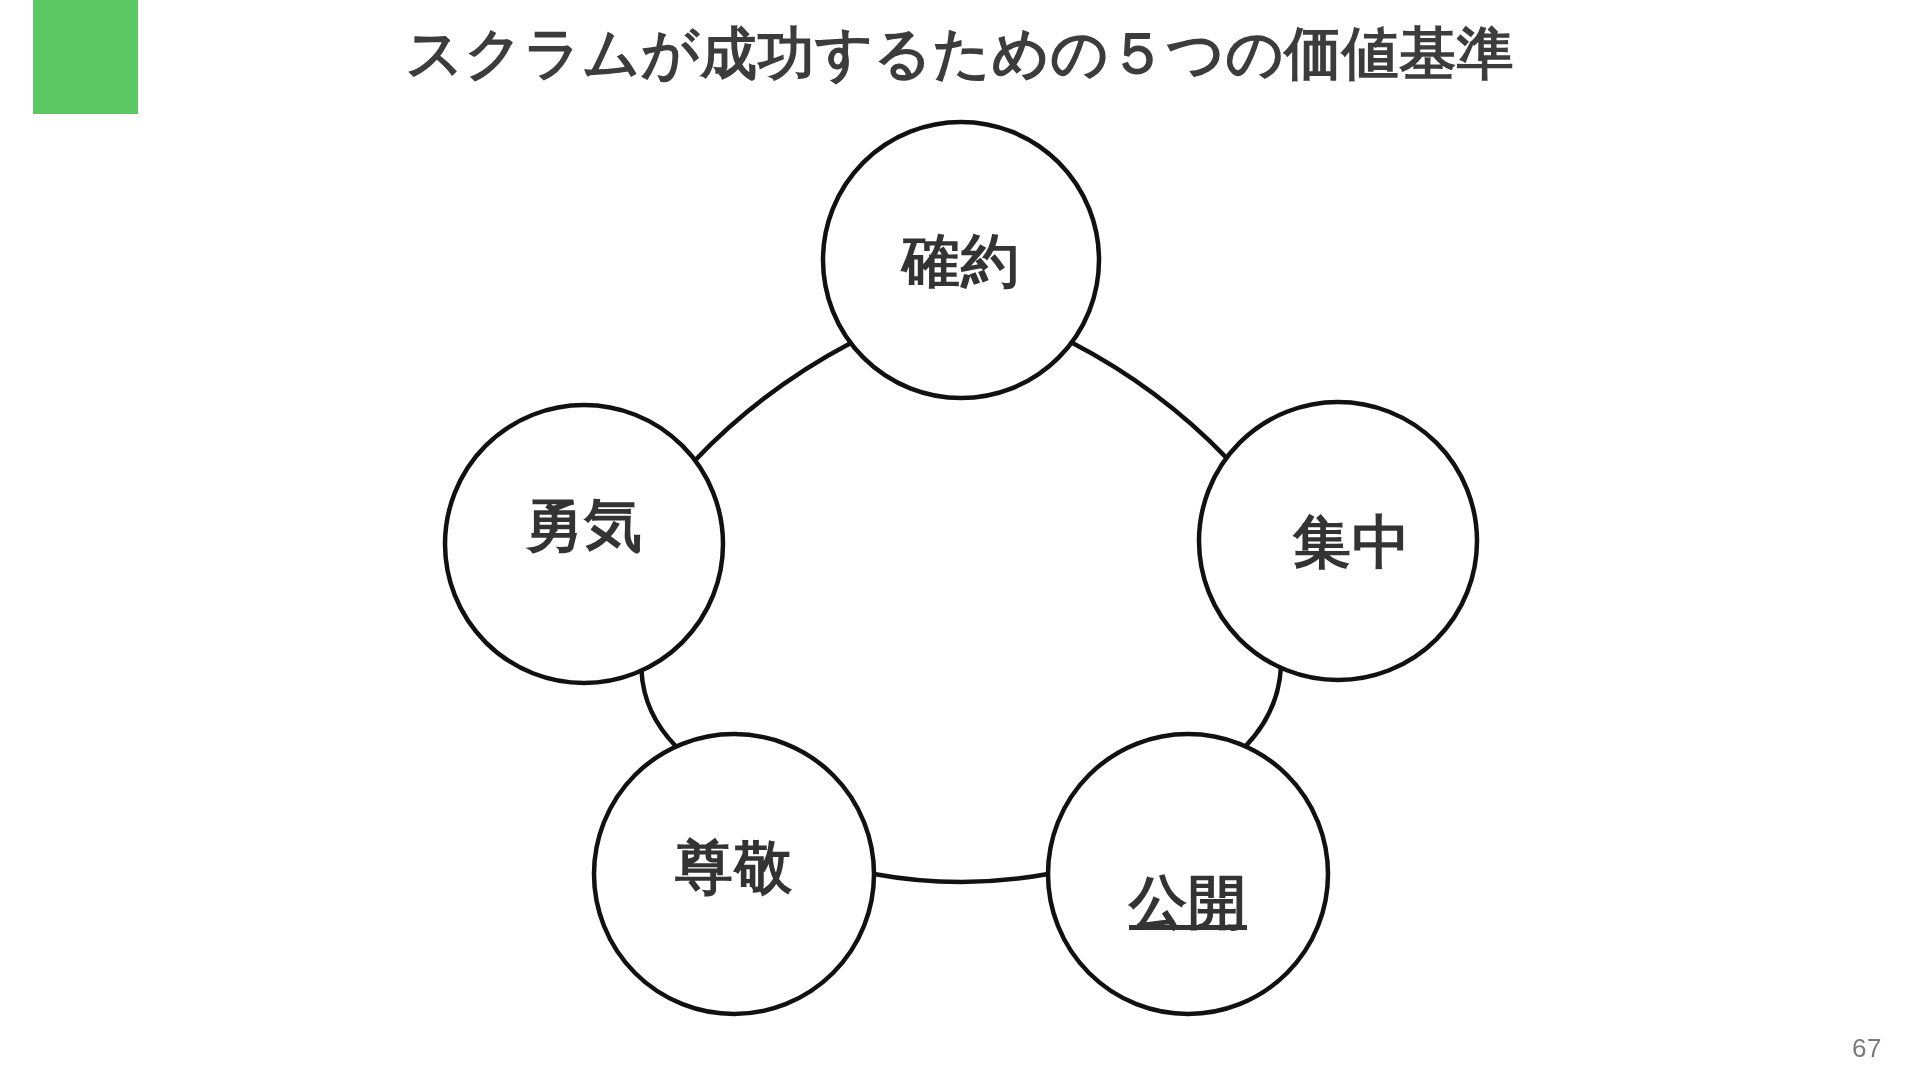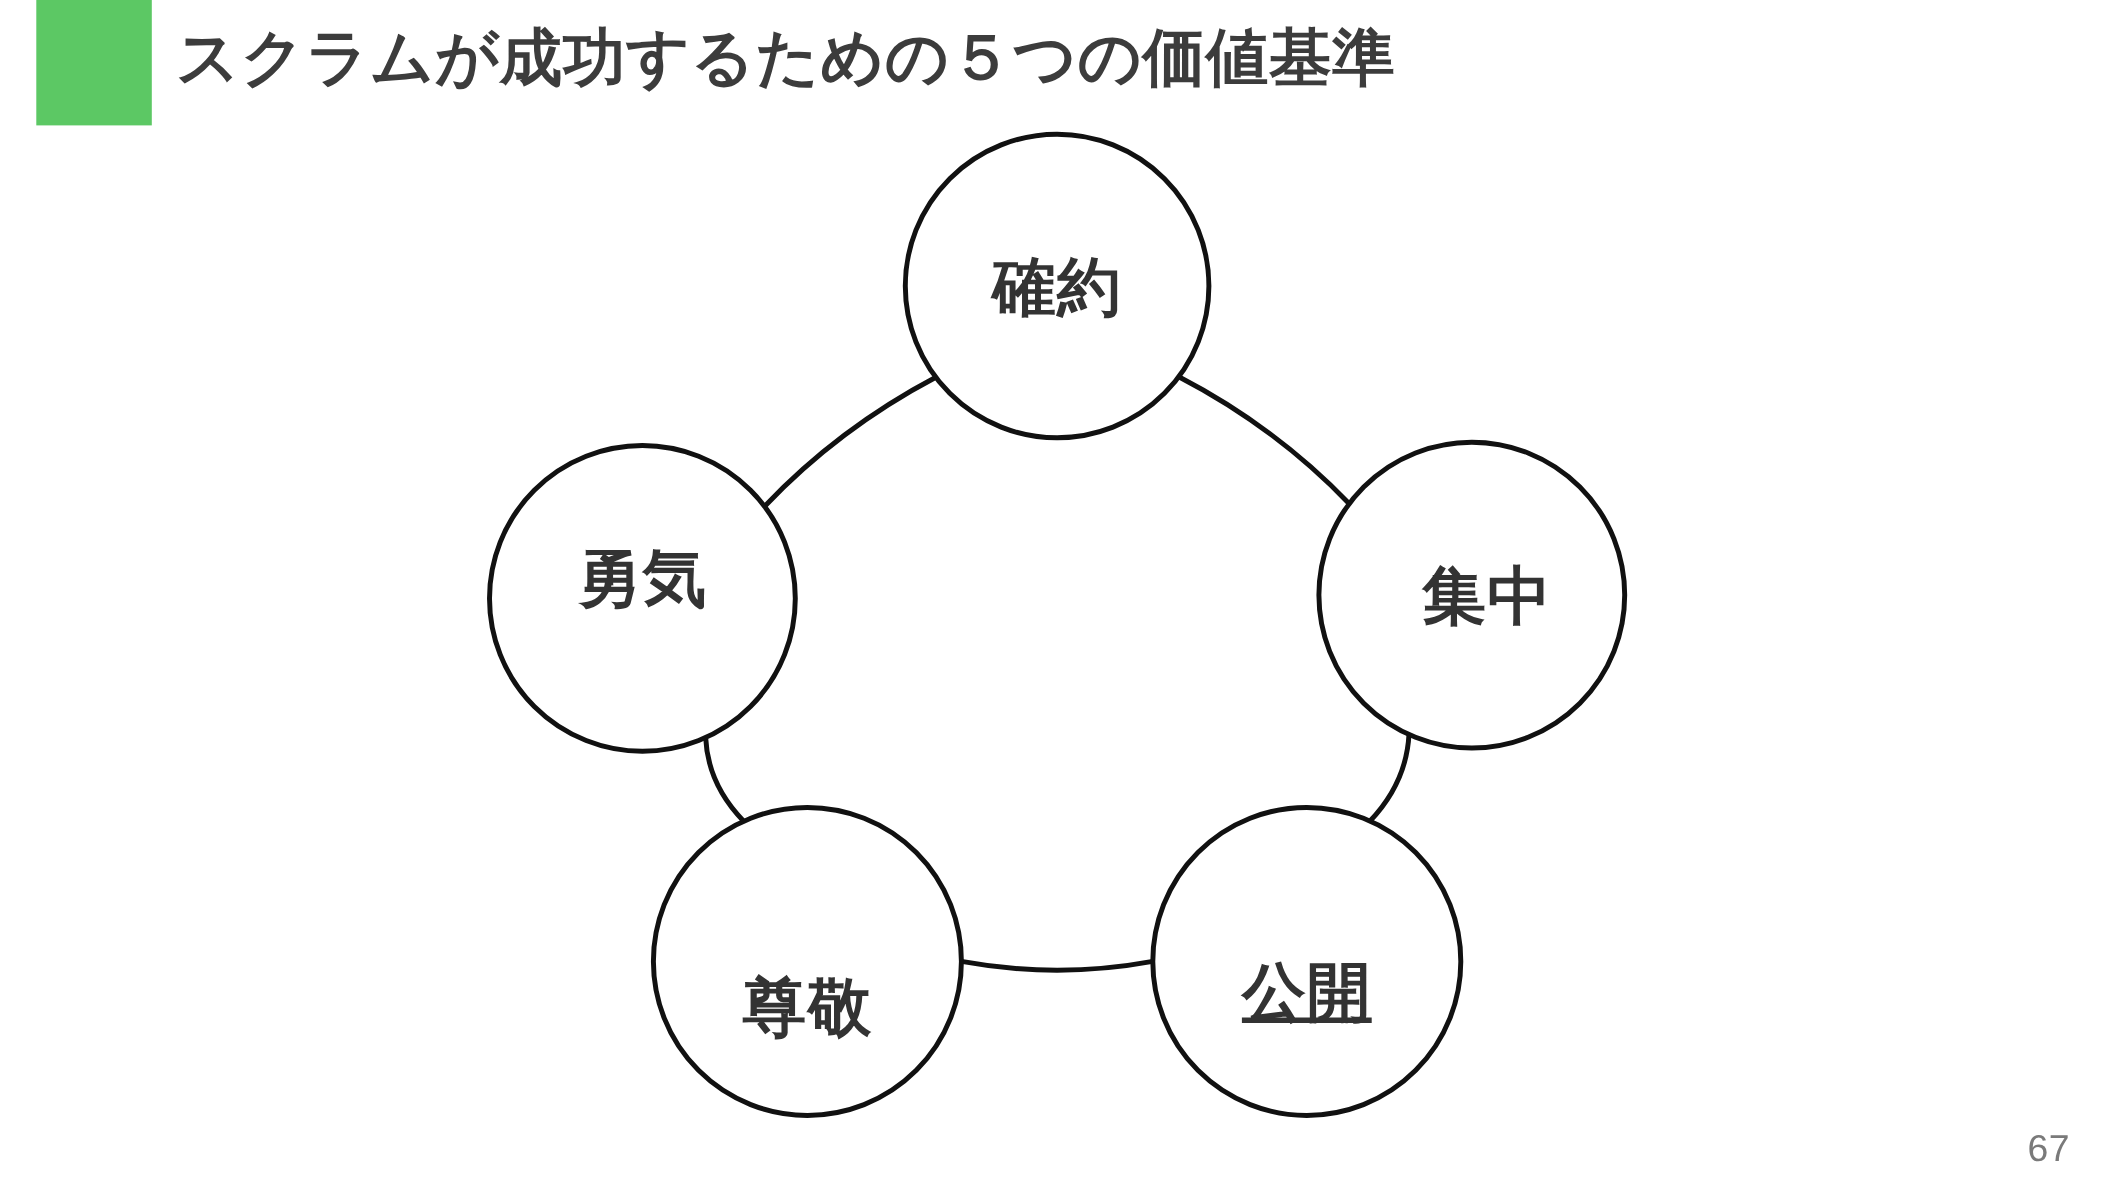--- a/index.html
+++ b/index.html
@@ -28,20 +28,21 @@
     left: 160px;
     top: 8px;
     width: 1600px;
     height: 90px;
     line-height: 90px;
     font-size: 57px;
     font-weight: 700;
     letter-spacing: 0.5px;
     color: #3c3c3c;
     white-space: nowrap;
+    text-align: center;
   }
   #diagram {
     position: absolute;
     left: 0;
     top: 0;
     width: 1920px;
     height: 1080px;
   }
   .node-label {
     position: absolute;
@@ -50,21 +51,21 @@
     color: #333333;
     letter-spacing: 1px;
     white-space: nowrap;
     transform: translate(-50%, -50%);
     pointer-events: none;
   }
   #page-number {
     position: absolute;
     right: 38px;
     bottom: 16px;
-    font-size: 34px;
+    font-size: 26px;
     color: #7a7a7a;
     letter-spacing: 0.5px;
     margin-left: 46px;
   }
 </style>
 </head>
 <body>
 
 <div id="slide">
 
@@ -86,19 +87,19 @@
         <circle cx="1188" cy="874" r="140" fill="#ffffff" stroke="#111111" stroke-width="4.5"></circle>
         <circle cx="734" cy="874" r="140" fill="#ffffff" stroke="#111111" stroke-width="4.5"></circle>
         <circle cx="584" cy="544" r="139" fill="#ffffff" stroke="#111111" stroke-width="4.5"></circle>
       </g>
   </svg>
 
   <div id="label-layer">
       <div class="node-label" style="left: 961px; top: 262px; text-align: center;">確約</div>
       <div class="node-label" style="left: 1352px; top: 543px;">集中</div>
       <div class="node-label" style="left: 1188px; top: 903px; text-decoration: underline;">公開</div>
-      <div class="node-label" style="left: 734px; top: 916px;">尊敬</div>
+      <div class="node-label" style="left: 734px; top: 868px;">尊敬</div>
       <div class="node-label" style="left: 584px; top: 526px;">勇気</div>
     </div>
 
   <div id="page-number">67</div>
 
 </div>
 
 </body></html>

